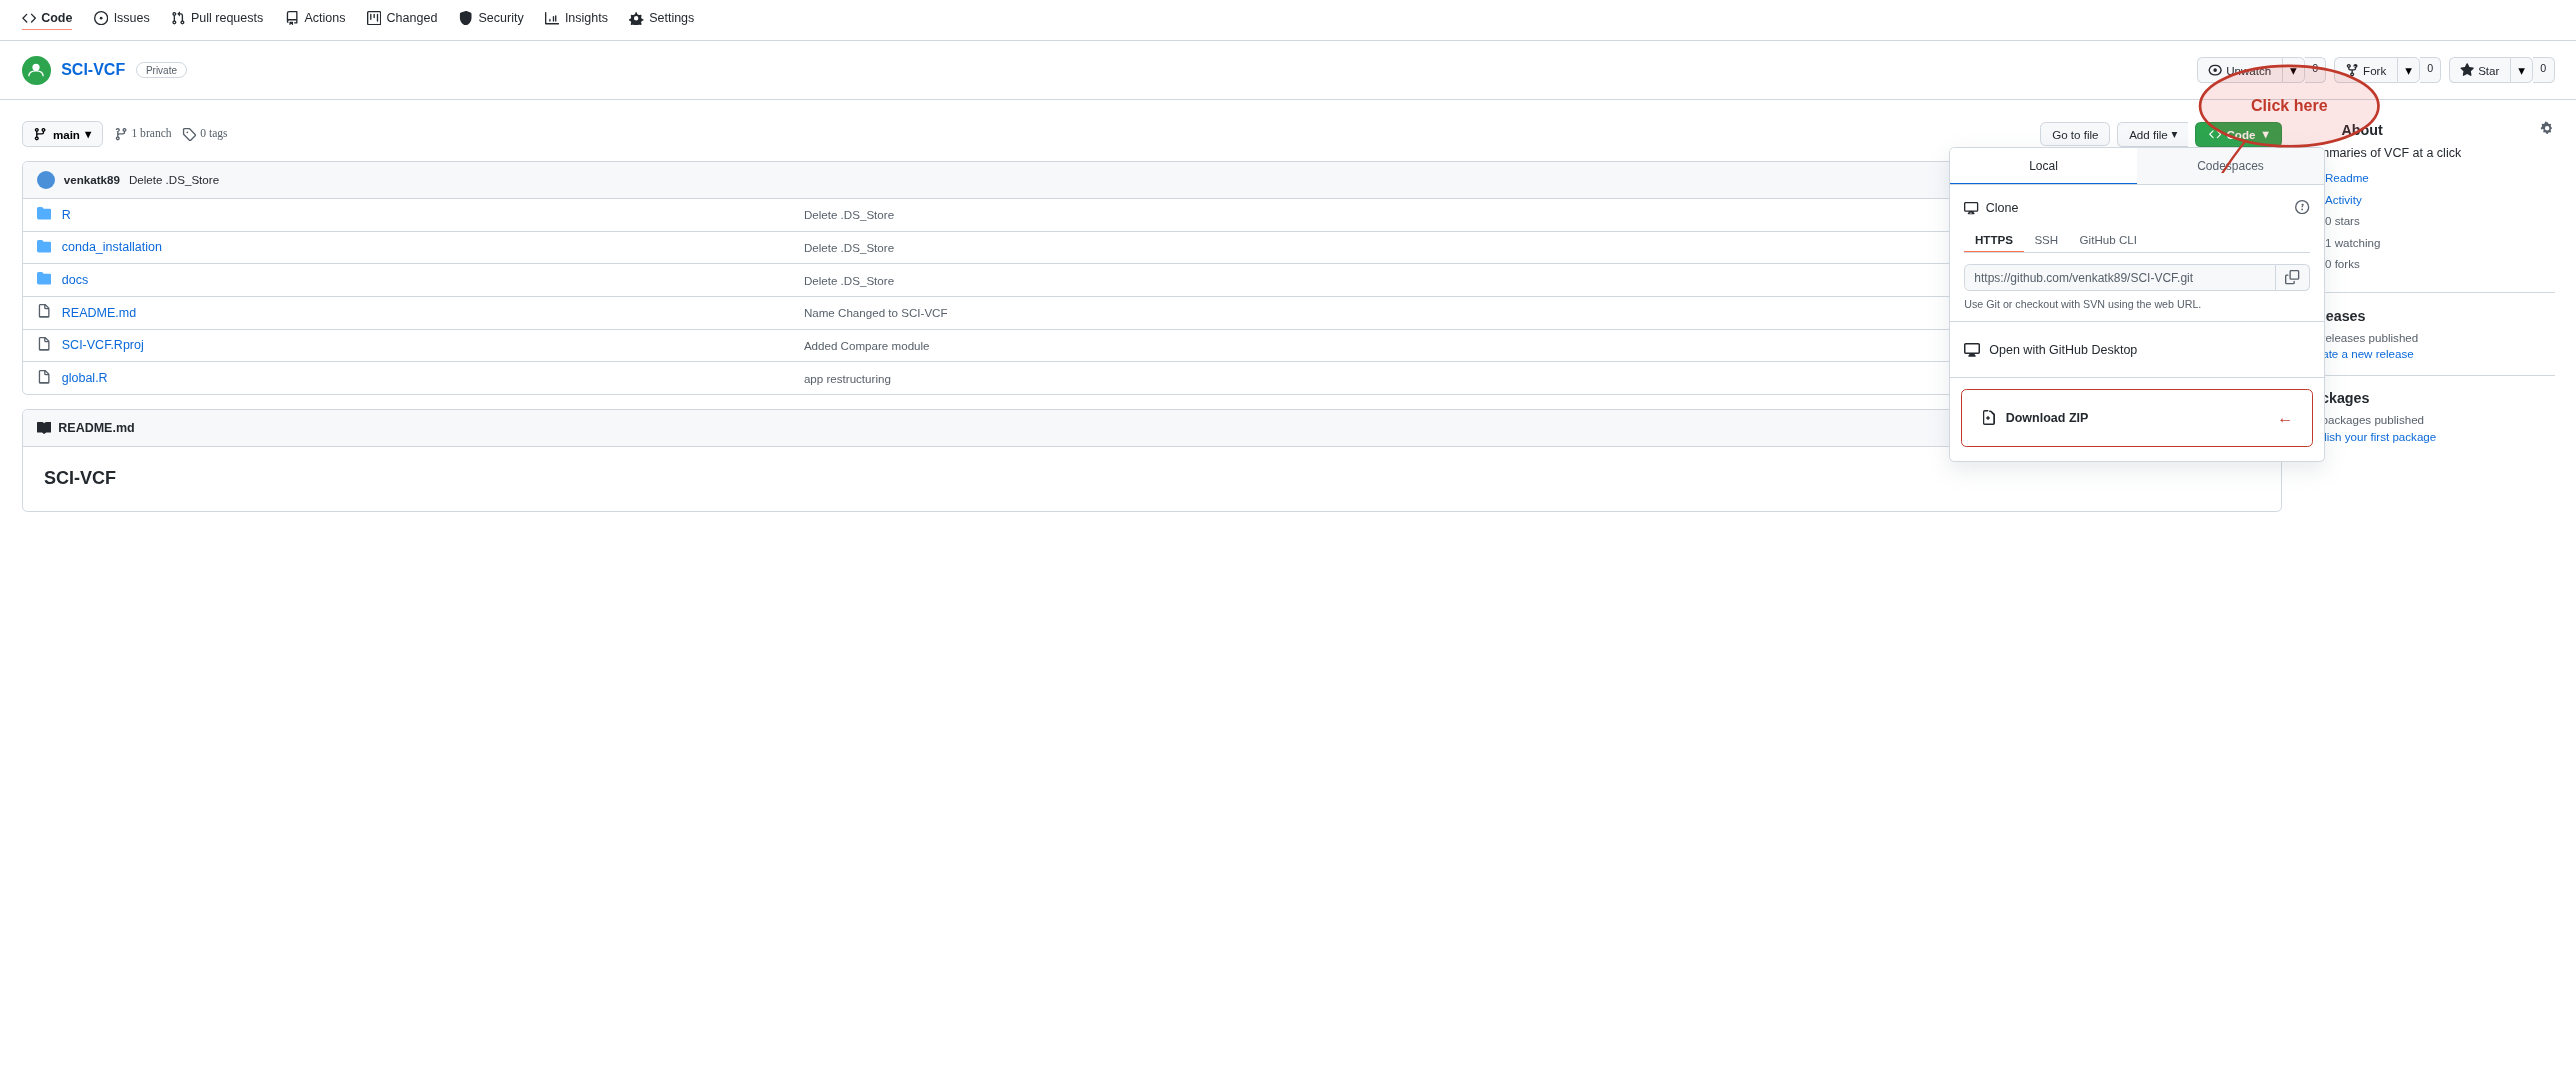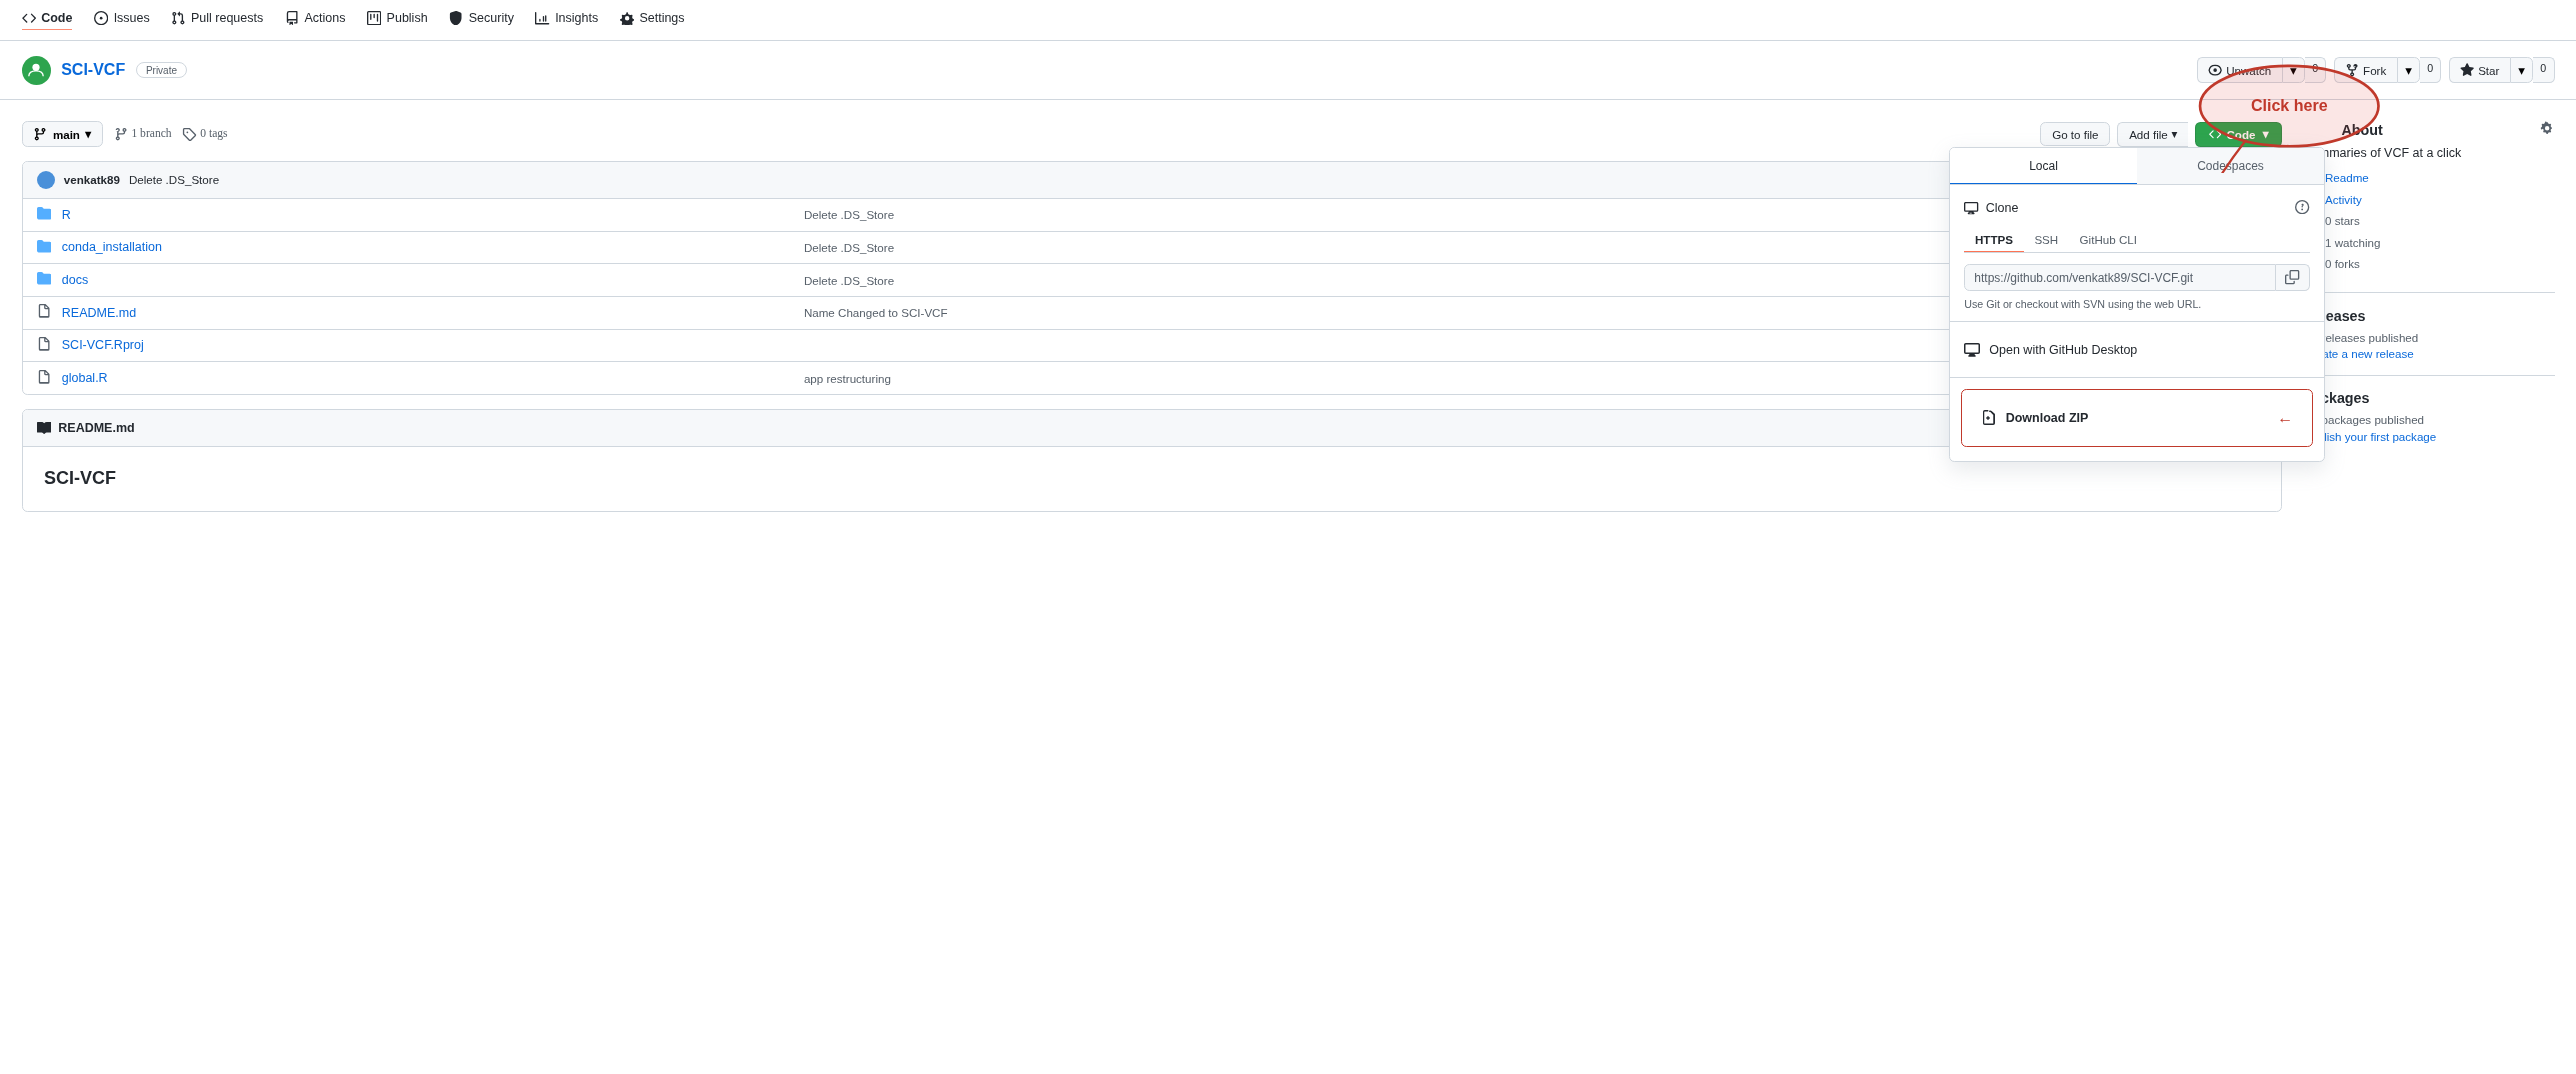--- a/index.html
+++ b/index.html
@@ -112,21 +112,21 @@
   <a class="nav-item">
     <svg class="nav-icon" viewBox="0 0 16 16" fill="currentColor">
         <path fill-rule="evenodd" d="M2 2.5A2.5 2.5 0 014.5 0h8.75a.75.75 0 01.75.75v12.5a.75.75 0 01-.75.75h-2.5a.75.75 0 110-1.5h1.75v-2h-8a1 1 0 00-.714 1.7.75.75 0 01-1.072 1.05A2.495 2.495 0 012 11.5v-9zm10.5-1V9h-8c-.356 0-.694.074-1 .208V2.5a1 1 0 011-1h8zM5 12.25v3.25a.25.25 0 00.4.2l1.45-1.087a.25.25 0 01.3 0L8.6 15.7a.25.25 0 00.4-.2v-3.25a.25.25 0 00-.25-.25h-3.5a.25.25 0 00-.25.25z"></path>
       </svg>
     <span>Actions</span>
   </a>
   <a class="nav-item">
     <svg class="nav-icon" viewBox="0 0 16 16" fill="currentColor">
         <path fill-rule="evenodd" d="M1.75 0A1.75 1.75 0 000 1.75v12.5C0 15.216.784 16 1.75 16h12.5A1.75 1.75 0 0016 14.25V1.75A1.75 1.75 0 0014.25 0H1.75zM1.5 1.75a.25.25 0 01.25-.25h12.5a.25.25 0 01.25.25v12.5a.25.25 0 01-.25.25H1.75a.25.25 0 01-.25-.25V1.75zM11.75 3a.75.75 0 00-.75.75v7.5a.75.75 0 001.5 0v-7.5a.75.75 0 00-.75-.75zm-8.25.75a.75.75 0 011.5 0v5.5a.75.75 0 01-1.5 0v-5.5zM8 3a.75.75 0 00-.75.75v3.5a.75.75 0 001.5 0v-3.5A.75.75 0 008 3z"></path>
       </svg>
-    <span>Publish</span>
+    <span>Changed</span>
   </a>
   <a class="nav-item">
     <svg class="nav-icon" viewBox="0 0 16 16" fill="currentColor">
         <path fill-rule="evenodd" d="M8.533.133a1.75 1.75 0 00-1.066 0l-5.25 1.68A1.75 1.75 0 001 3.48V8c0 3.273 2.35 5.872 4.486 7.396a10.3 10.3 0 001.817.997.75.75 0 00.394 0 10.3 10.3 0 001.817-.997C11.65 13.872 14 11.273 14 8V3.48a1.75 1.75 0 00-1.217-1.667L8.533.133z"></path>
       </svg>
     <span>Security</span>
   </a>
   <a class="nav-item">
     <svg class="nav-icon" viewBox="0 0 16 16" fill="currentColor">
         <path fill-rule="evenodd" d="M1.5 1.75a.75.75 0 00-1.5 0v12.5c0 .414.336.75.75.75h14.5a.75.75 0 000-1.5H1.5V1.75zM5.5 12a.75.75 0 00.75-.75V9.5a.75.75 0 00-1.5 0v1.75c0 .414.336.75.75.75zm3.25-.75a.75.75 0 001.5 0v-5a.75.75 0 00-1.5 0v5zm3.25.75a.75.75 0 00.75-.75V5.5a.75.75 0 00-1.5 0v5.75c0 .414.336.75.75.75z"></path>
@@ -263,20 +263,21 @@
                 <path fill-rule="evenodd" d="M3.75 1.5a.25.25 0 00-.25.25v11.5c0 .138.112.25.25.25h8.5a.25.25 0 00.25-.25V6H9.75A1.75 1.75 0 018 4.25V1.5H3.75zm5.75.56v2.19c0 .138.112.25.25.25h2.19L9.5 2.06zM2 1.75C2 .784 2.784 0 3.75 0h5.086c.464 0 .91.184 1.237.513l3.414 3.414c.329.328.513.773.513 1.237v8.586A1.75 1.75 0 0112.25 15.5h-8.5A1.75 1.75 0 012 13.75V1.75z"></path>
               </svg></span>
             <span class="file-name">README.md</span>
             <span class="file-commit">Name Changed to SCI-VCF</span>
           </div>
           <div class="file-row">
             <span><svg width="14.3" height="14.3" viewBox="0 0 16 16" fill="#57606a">
                 <path fill-rule="evenodd" d="M3.75 1.5a.25.25 0 00-.25.25v11.5c0 .138.112.25.25.25h8.5a.25.25 0 00.25-.25V6H9.75A1.75 1.75 0 018 4.25V1.5H3.75zm5.75.56v2.19c0 .138.112.25.25.25h2.19L9.5 2.06zM2 1.75C2 .784 2.784 0 3.75 0h5.086c.464 0 .91.184 1.237.513l3.414 3.414c.329.328.513.773.513 1.237v8.586A1.75 1.75 0 0112.25 15.5h-8.5A1.75 1.75 0 012 13.75V1.75z"></path>
               </svg></span>
             <span class="file-name">SCI-VCF.Rproj</span>
+            <span class="file-commit">Added Compare module</span>
           </div>
           <div class="file-row">
             <span><svg width="14.3" height="14.3" viewBox="0 0 16 16" fill="#57606a">
                 <path fill-rule="evenodd" d="M3.75 1.5a.25.25 0 00-.25.25v11.5c0 .138.112.25.25.25h8.5a.25.25 0 00.25-.25V6H9.75A1.75 1.75 0 018 4.25V1.5H3.75zm5.75.56v2.19c0 .138.112.25.25.25h2.19L9.5 2.06zM2 1.75C2 .784 2.784 0 3.75 0h5.086c.464 0 .91.184 1.237.513l3.414 3.414c.329.328.513.773.513 1.237v8.586A1.75 1.75 0 0112.25 15.5h-8.5A1.75 1.75 0 012 13.75V1.75z"></path>
               </svg></span>
             <span class="file-name">global.R</span>
             <span class="file-commit">app restructuring</span>
           </div>
         </div>
     </div>

